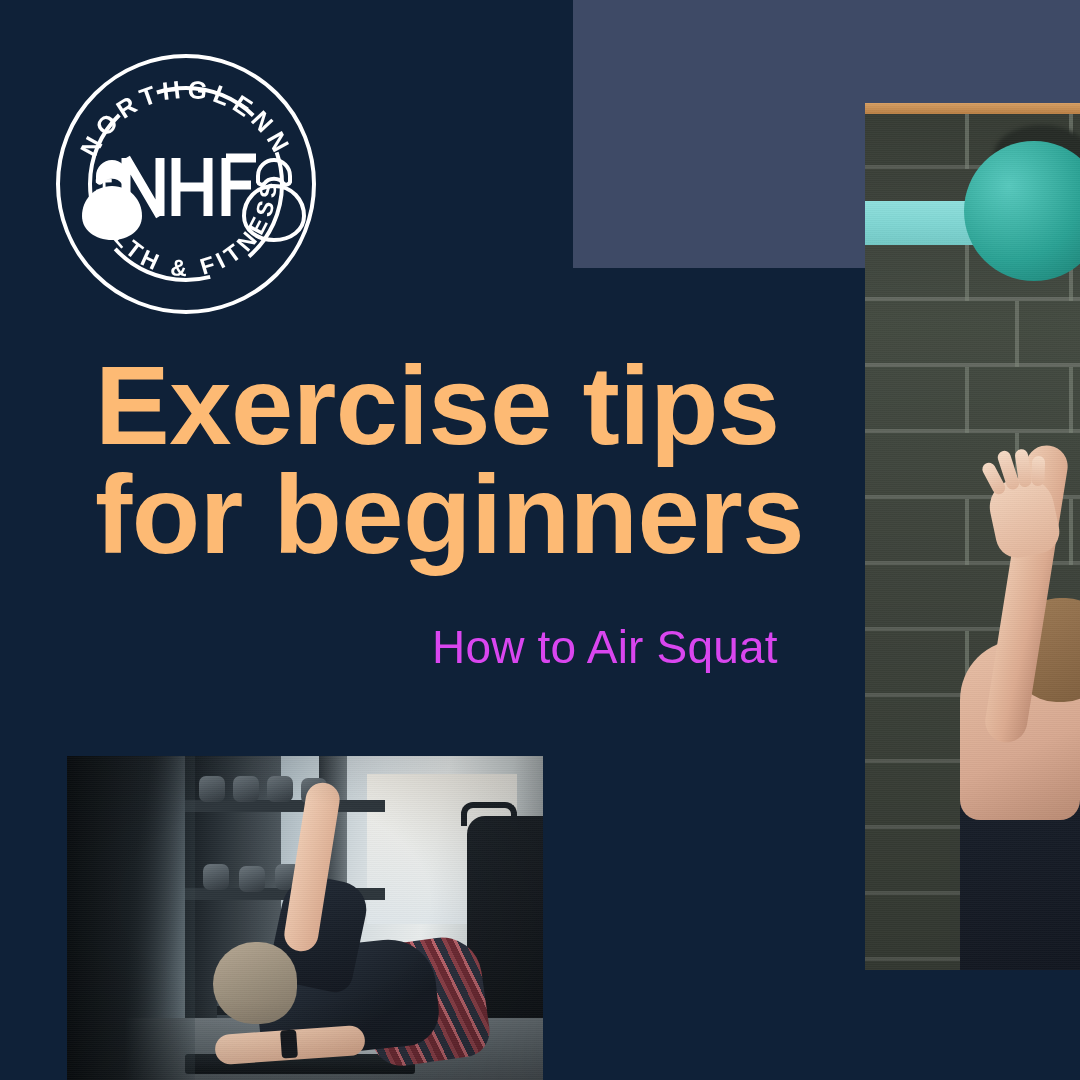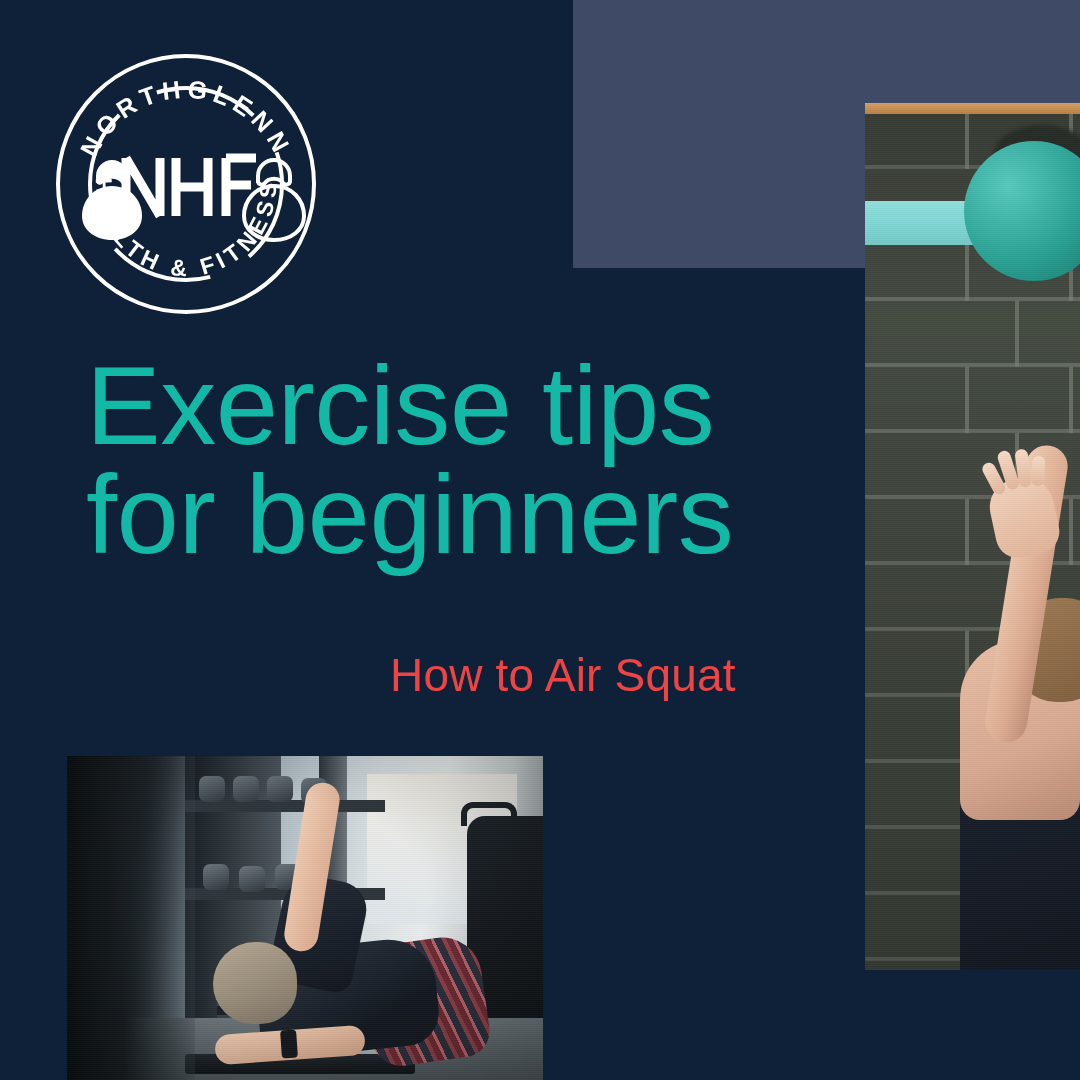--- a/index.html
+++ b/index.html
@@ -32,39 +32,38 @@
     left: 48px;
     top: 46px;
     width: 276px;
     height: 276px;
   }
   .logo-badge svg { display: block; width: 100%; height: 100%; }
 
   
   .headline {
     position: absolute;
-    left: 86px;
+    left: 95px;
     top: 352px;
     width: 780px;
-    color: #14b8a6;
+    color: #fdba74;
     font-size: 112px;
     line-height: 0.97;
-    font-weight: 400;
+    font-weight: 700;
     letter-spacing: -0.5px;
     white-space: pre-line;
   }
   .subtitle {
     position: absolute;
-    left: 390px;
+    left: 432px;
     top: 620px;
-    color: #ef4444;
+    color: #d946ef;
     font-size: 46px;
     font-weight: 400;
     letter-spacing: 0.2px;
-    margin-top: 28px;
   }
 
   
   .photo {
     position: absolute;
     overflow: hidden;
   }
 
   
   .photo-right {

